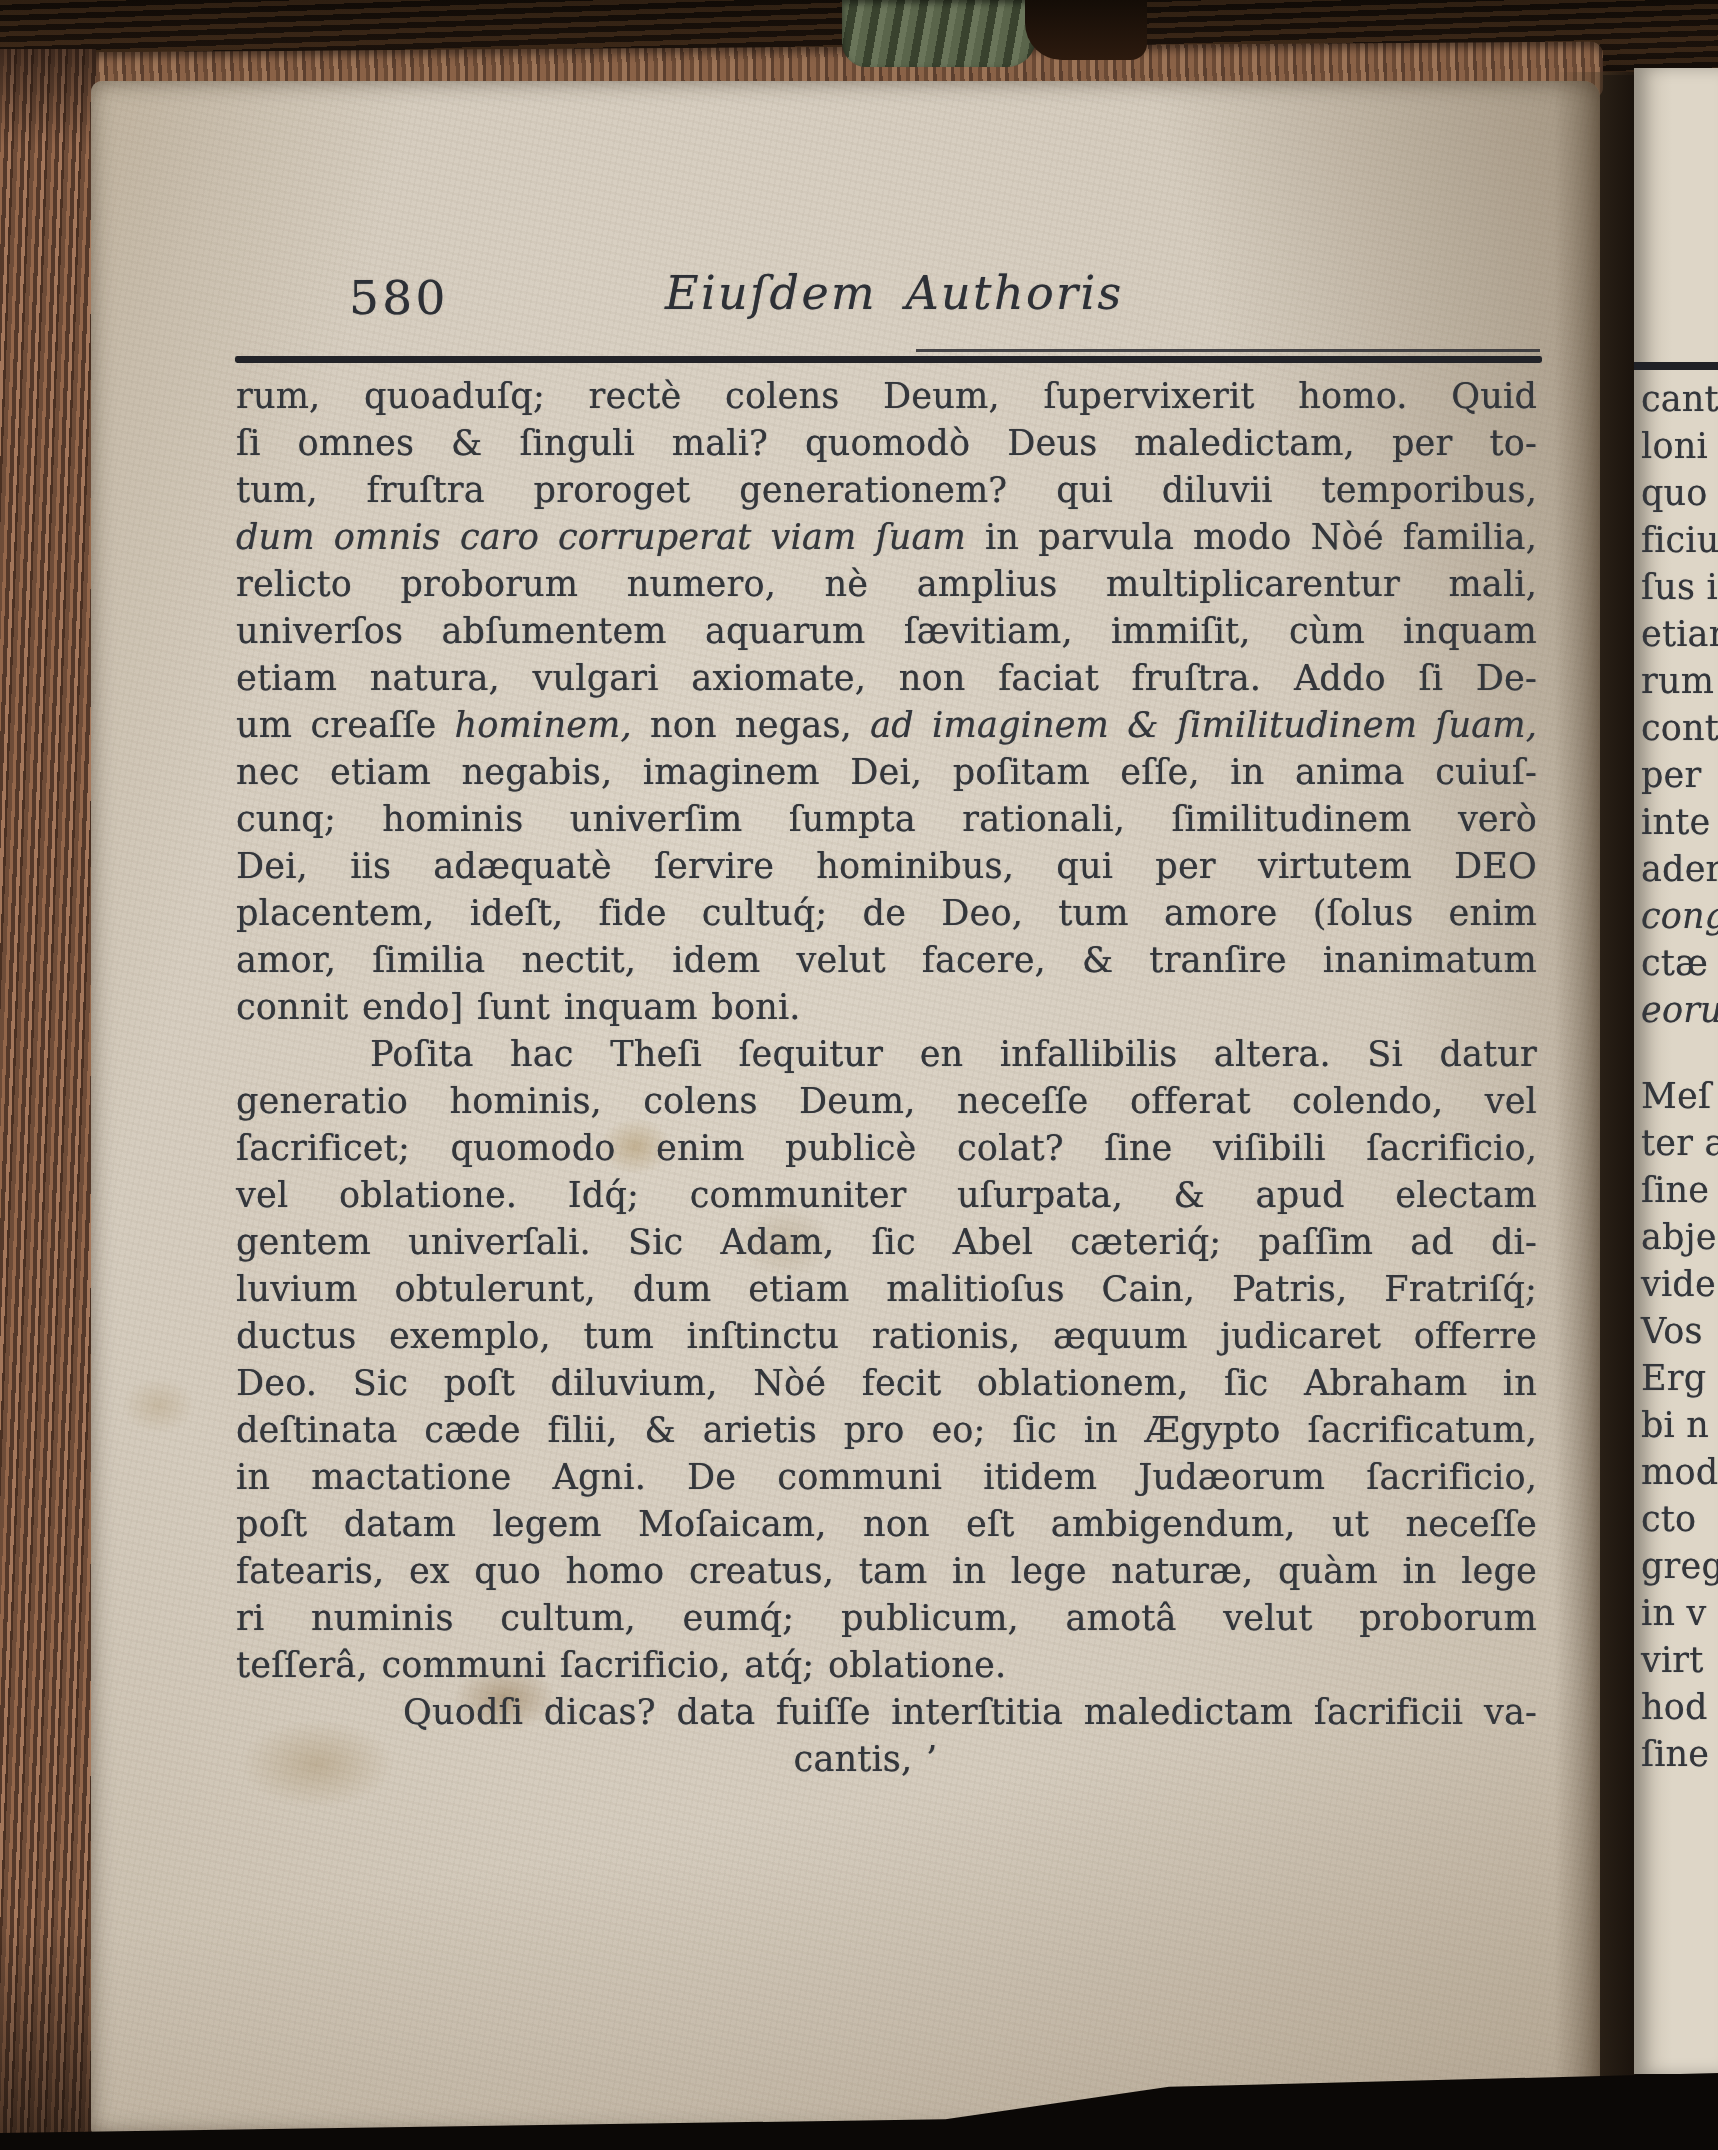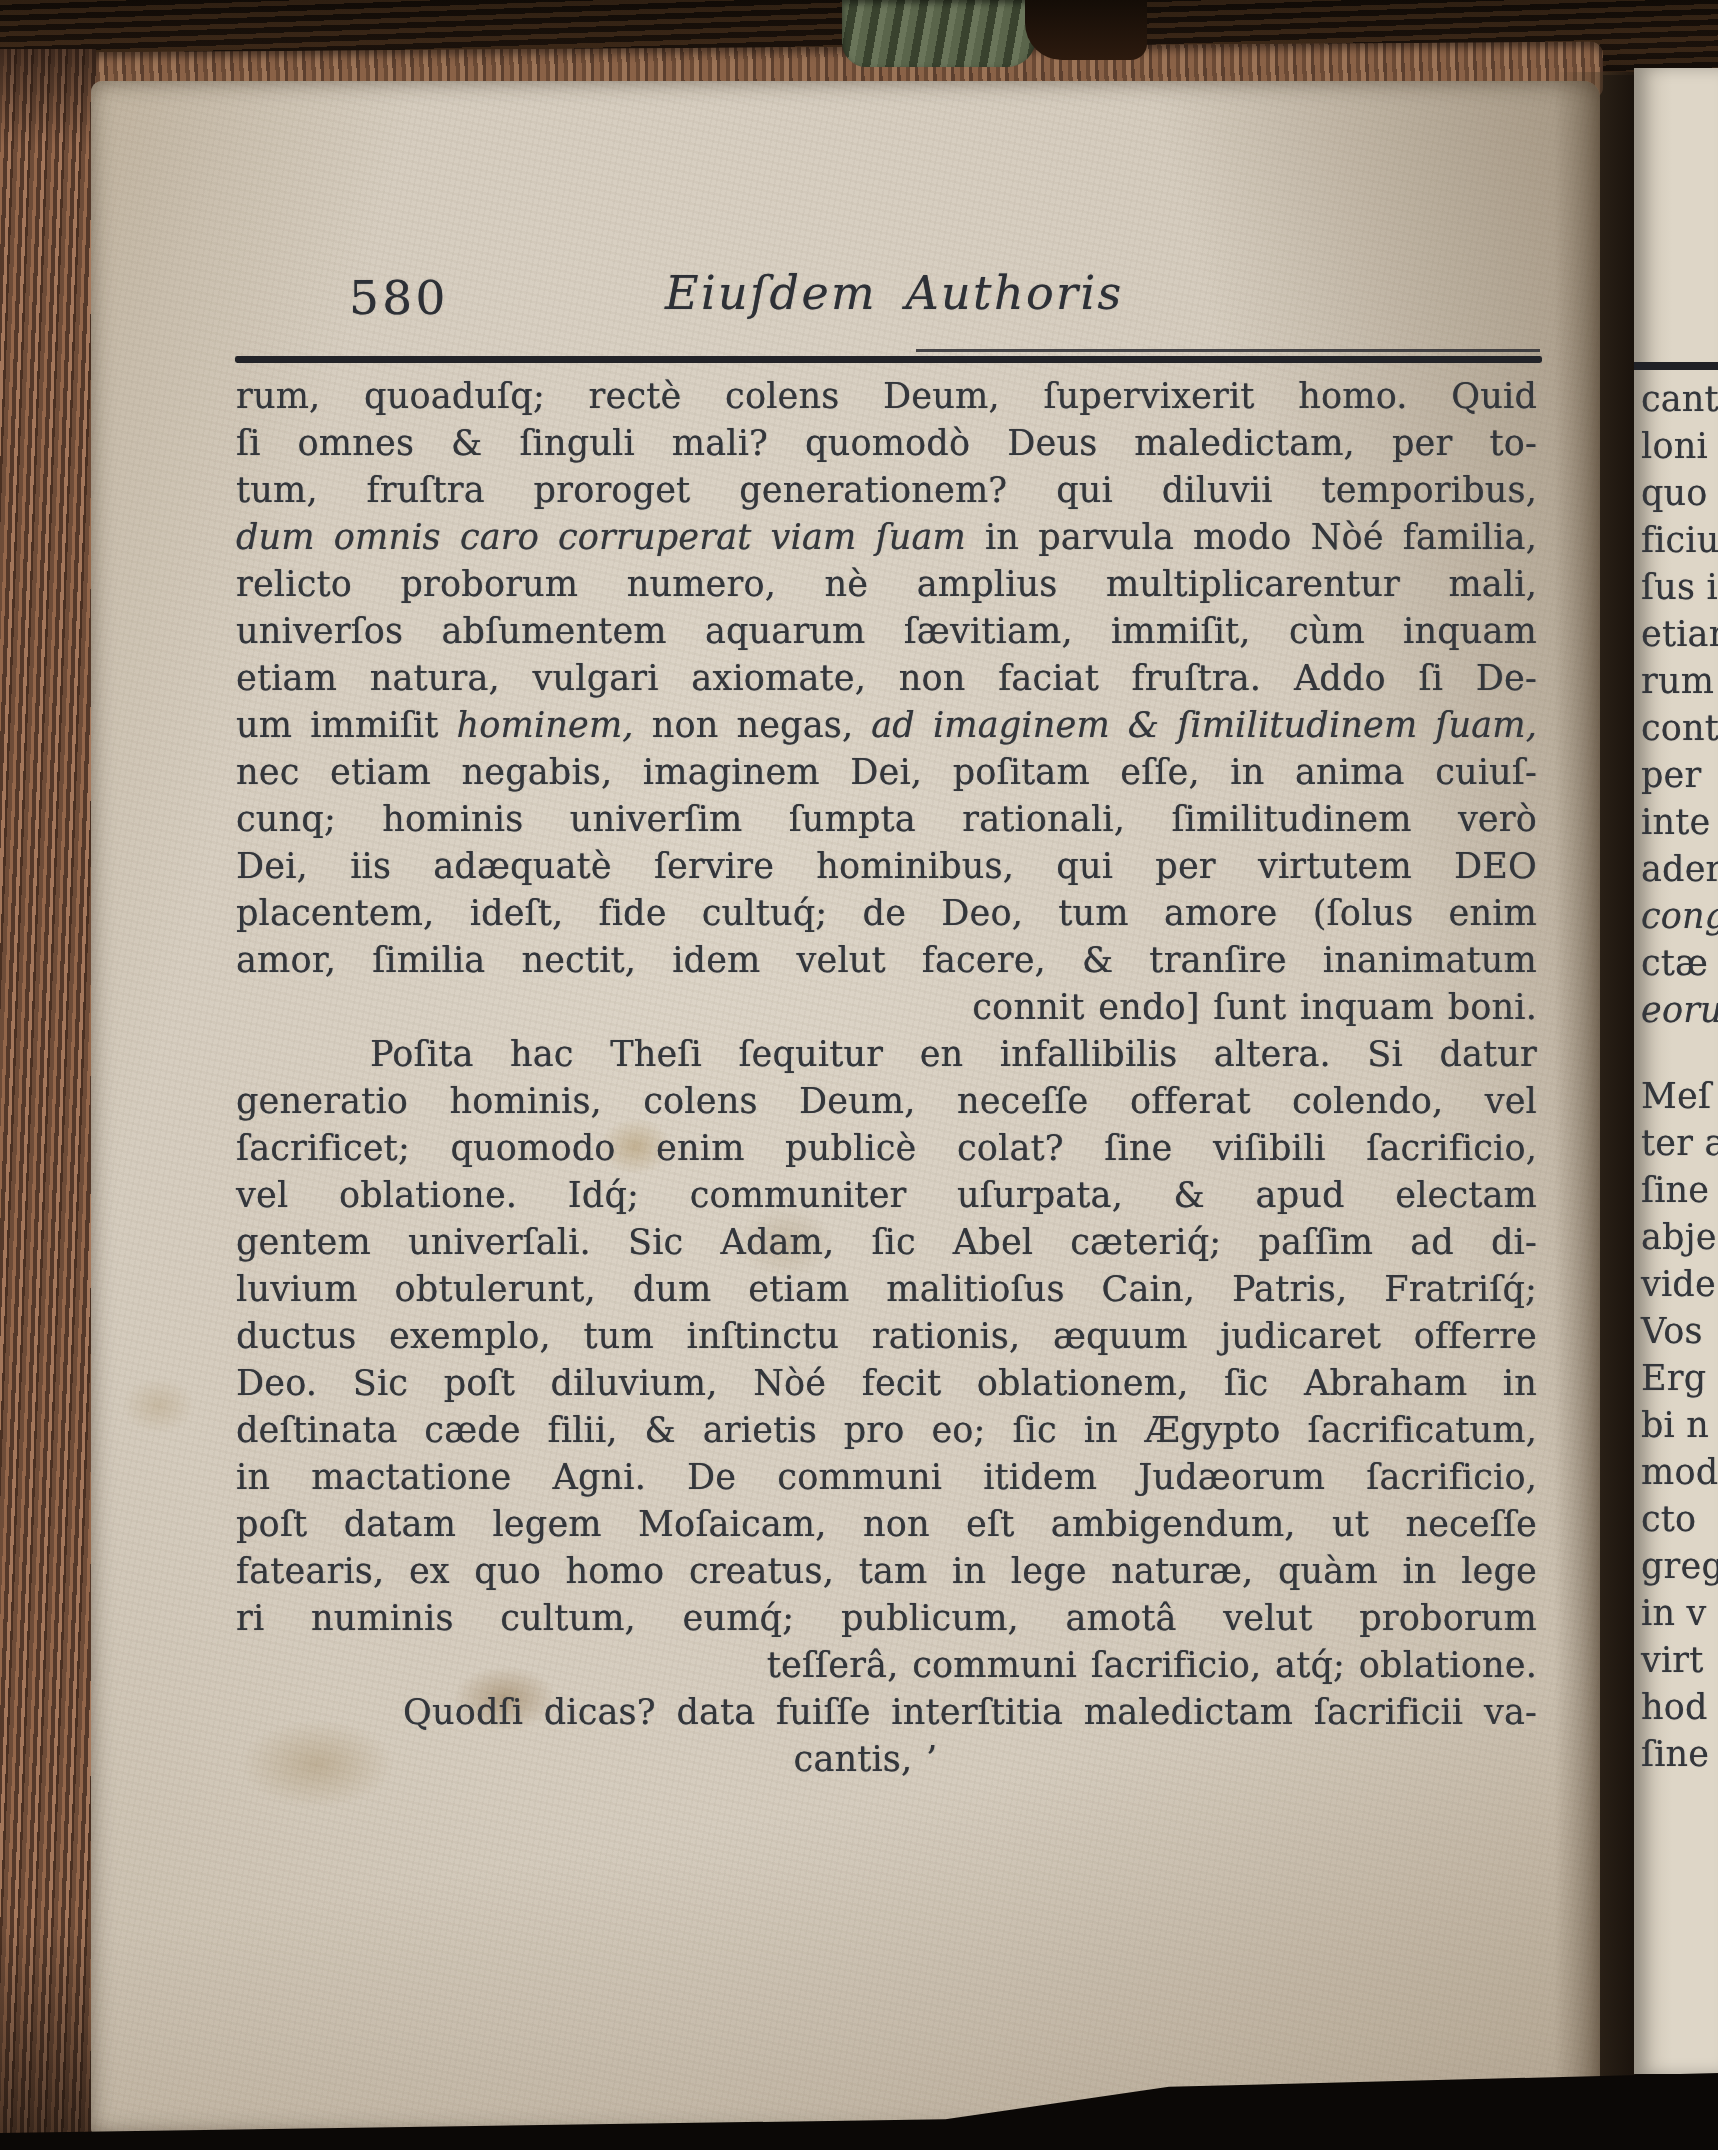--- a/index.html
+++ b/index.html
@@ -88,21 +88,21 @@
     font-size:46px;font-style:italic;color:#2d3036;letter-spacing:2.4px;word-spacing:11.4px;
     text-shadow:0 0 0.8px rgba(45,48,55,.7);
   }
   .head-rule{position:absolute;left:235px;top:356px;width:1307px;height:7.3px;background:#222328;border-radius:2.4px;}
   .head-rule2{position:absolute;left:916px;top:349px;width:624px;height:3.3px;background:#2b2c31;opacity:.85;}
   .text-block{
     position:absolute;left:236px;top:373px;width:1301px;
     font-size:35px;color:#33363b;word-spacing:2.4px;letter-spacing:0.2px;
     text-shadow:0 0 0.8px rgba(45,48,55,.65), 0.4px 0.4px 0 rgba(45,48,55,.2);
   }
-  .tline{height:47px;line-height:47px;white-space:normal;overflow:visible;text-align:right;}
+  .tline{height:47px;line-height:47px;white-space:normal;overflow:visible;}
   .tline.just{text-align:justify;text-align-last:justify;}
   .tline.right{text-align:center;padding-right:42px;}
   .it{font-style:italic;}
   .sliver-text{
     position:absolute;left:1641px;top:376px;width:179px;
     font-size:35px;color:#33363b;letter-spacing:0.2px;
     text-shadow:0 0 0.8px rgba(45,48,55,.65);
     white-space:nowrap;
   }
   .sline{height:47px;line-height:47px;}
@@ -132,21 +132,21 @@
 <div class="head-rule2"></div>
 
 <div class="text-block">
     <div class="tline just"><span>rum, quoaduſq; rectè colens Deum, ſupervixerit homo.  Quid</span></div>
     <div class="tline just"><span>ſi omnes &amp; ſinguli mali? quomodò Deus maledictam, per to-</span></div>
     <div class="tline just"><span>tum, fruſtra proroget generationem? qui diluvii temporibus,</span></div>
     <div class="tline just"><span class="it">dum omnis caro corruperat viam ſuam</span><span> in parvula modo Nòé familia,</span></div>
     <div class="tline just"><span>relicto proborum numero, nè amplius multiplicarentur mali,</span></div>
     <div class="tline just"><span>univerſos abſumentem aquarum ſævitiam, immiſit, cùm inquam</span></div>
     <div class="tline just"><span>etiam natura, vulgari axiomate, non faciat fruſtra. Addo ſi De-</span></div>
-    <div class="tline just"><span>um immiſit </span><span class="it">hominem,</span><span> non negas, </span><span class="it">ad imaginem &amp; ſimilitudinem ſuam,</span></div>
+    <div class="tline just"><span>um creaſſe </span><span class="it">hominem,</span><span> non negas, </span><span class="it">ad imaginem &amp; ſimilitudinem ſuam,</span></div>
     <div class="tline just"><span>nec etiam negabis, imaginem Dei, poſitam eſſe, in anima cuiuſ-</span></div>
     <div class="tline just"><span>cunq; hominis univerſim ſumpta rationali, ſimilitudinem verò</span></div>
     <div class="tline just"><span>Dei, iis adæquatè ſervire hominibus, qui per virtutem DEO</span></div>
     <div class="tline just"><span>placentem, ideſt, fide cultuq́; de Deo, tum amore (ſolus enim</span></div>
     <div class="tline just"><span>amor, ſimilia nectit, idem velut facere, &amp; tranſire inanimatum</span></div>
     <div class="tline"><span>connit endo] ſunt inquam boni.</span></div>
     <div class="tline just" style="padding-left: 134px;"><span>Poſita hac Theſi ſequitur en infallibilis altera. Si datur</span></div>
     <div class="tline just"><span>generatio hominis, colens Deum, neceſſe offerat colendo, vel</span></div>
     <div class="tline just"><span>ſacrificet; quomodo enim publicè colat? ſine viſibili ſacrificio,</span></div>
     <div class="tline just"><span>vel oblatione.  Idq́; communiter uſurpata, &amp; apud electam</span></div>

